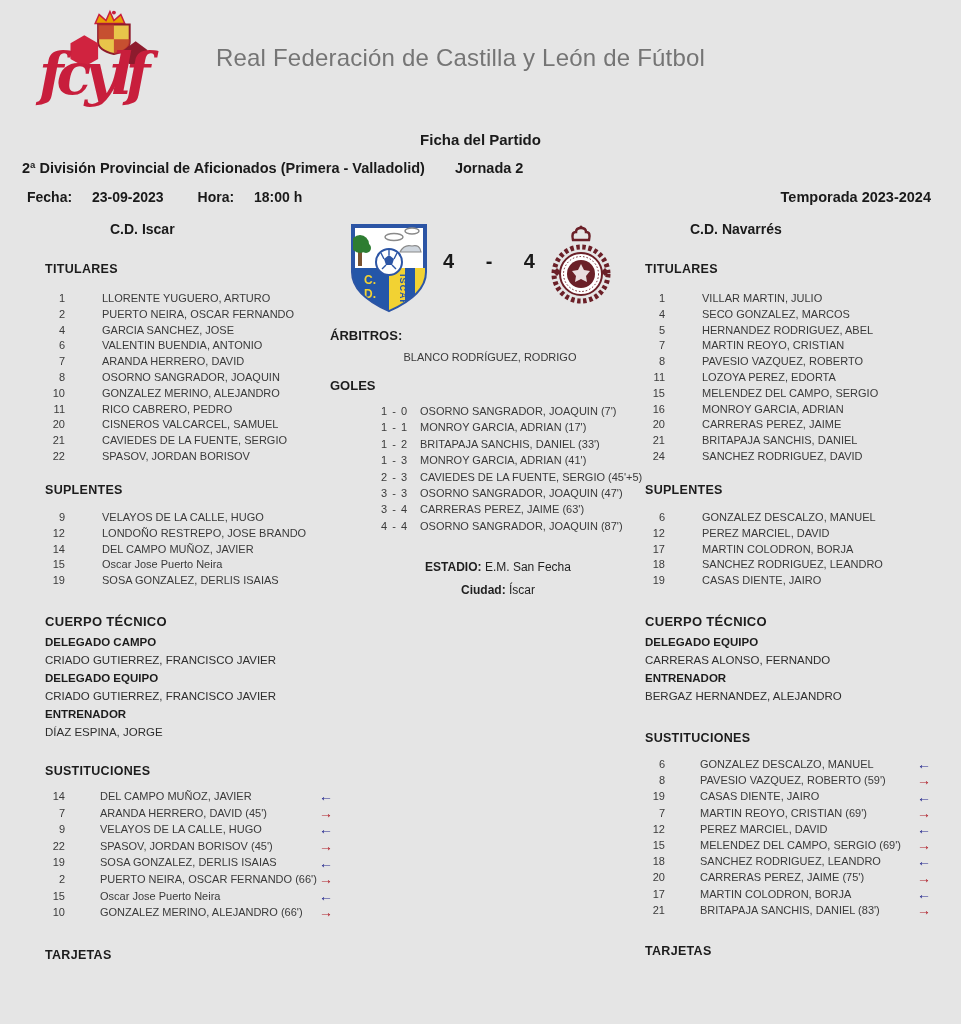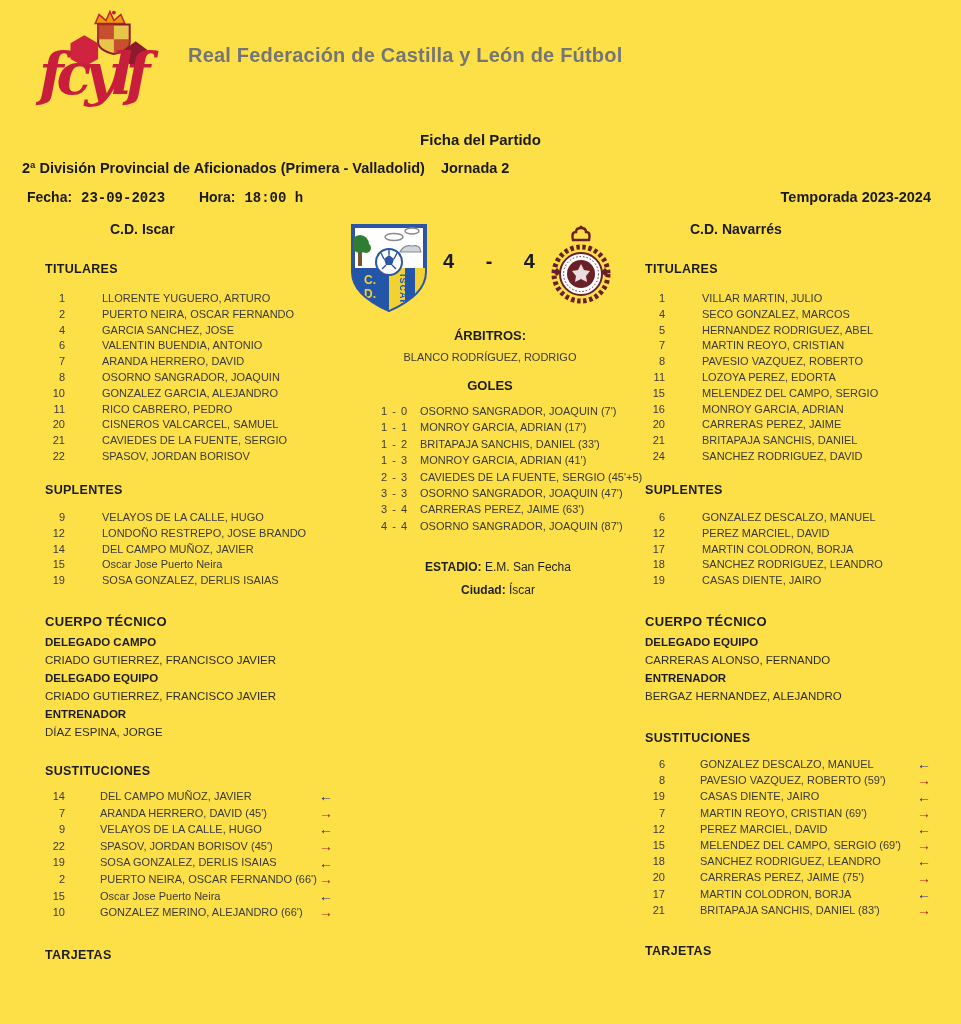--- a/index.html
+++ b/index.html
@@ -1,45 +1,45 @@
 <!DOCTYPE html>
 <html><head>
 <meta charset="utf-8">
 <style>
   html,body{margin:0;padding:0;background:#fff;}
-  .page{position:relative;width:961px;height:1024px;background:#fde047;overflow:hidden;
+  .page{position:relative;width:961px;height:1024px;background:#e5e5e5;overflow:hidden;
         font-family:"Liberation Sans", sans-serif;color:#2b2b2b;}
   
   .fed-logo{position:absolute;left:33px;top:6px;width:148px;height:102px;}
-  .fed-title{position:absolute;left:188px;top:44px;width:545px;
-             font-size:20px;font-weight:bold;color:#757575;letter-spacing:.2px;}
+  .fed-title{position:absolute;left:188px;top:44px;width:545px;text-align:center;
+             font-size:24px;font-weight:normal;color:#757575;letter-spacing:.2px;}
   .ficha-title{position:absolute;left:0;top:131px;width:961px;text-align:center;
                font-size:15px;font-weight:bold;color:#1a1a1a;}
   .comp-line{position:absolute;left:22px;top:160px;font-size:14.5px;font-weight:bold;color:#1a1a1a;}
-  .comp-line .jornada{margin-left:12px;}
+  .comp-line .jornada{margin-left:26px;}
   .date-line{position:absolute;left:27px;top:189px;font-size:14px;font-weight:bold;color:#1a1a1a;}
-  .date-line .v{margin-left:5px;font-family:Liberation Mono, monospace;}
+  .date-line .v{margin-left:16px;}
   .date-line .lbl2{margin-left:30px;}
   .temporada{position:absolute;right:30px;top:189px;font-size:14.5px;font-weight:bold;color:#1a1a1a;}
   .team-name{position:absolute;top:221px;width:180px;font-size:14px;font-weight:bold;color:#1a1a1a;}
   .team-name.home{left:110px;}
   .team-name.away{left:690px;}
   .crest{position:absolute;}
   .crest.home{left:348px;top:222px;width:82px;height:92px;}
   .crest.away{left:546px;top:224px;width:70px;height:90px;}
   .score{position:absolute;left:443px;top:250px;width:92px;display:flex;justify-content:space-between;
          font-size:20px;font-weight:bold;color:#1a1a1a;}
   
   .sec-heading{position:absolute;font-size:12.5px;font-weight:bold;color:#1c1c1c;letter-spacing:.3px;}
   .list{position:absolute;}
   .prow{display:flex;font-size:11px;line-height:15.8px;color:#3a3a3a;}
   .pnum{width:20px;text-align:right;margin-right:15px;flex:none;color:#3a3a3a;}
   .pname{white-space:nowrap;padding-left:22px;}
   
-  .center-heading{position:absolute;width:320px;left:330px;text-align:center;font-size:13px;font-weight:bold;color:#1c1c1c;}
+  .center-heading{position:absolute;width:320px;left:330px;text-align:left;font-size:13px;font-weight:bold;color:#1c1c1c;}
   .ref-name{position:absolute;width:320px;left:330px;text-align:center;font-size:11px;color:#3a3a3a;}
   .grow{display:flex;font-size:11px;line-height:16.4px;color:#3a3a3a;}
   .gscore{width:42px;text-align:right;margin-right:12px;flex:none;letter-spacing:1px;}
   .gname{white-space:nowrap;}
   .venue-line{position:absolute;width:320px;left:330px;text-align:center;font-size:12px;color:#1f1f1f;}
   .venue-line b{font-weight:bold;padding-left:16px;}
   
   .strow{line-height:18px;font-size:11.5px;color:#2e2e2e;}
   .srole{font-weight:bold;color:#1c1c1c;}
   
@@ -198,21 +198,21 @@
       <div class="prow">
         <span class="pnum">7</span>
         <span class="pname">ARANDA HERRERO, DAVID</span>
       </div>
       <div class="prow">
         <span class="pnum">8</span>
         <span class="pname">OSORNO SANGRADOR, JOAQUIN</span>
       </div>
       <div class="prow">
         <span class="pnum">10</span>
-        <span class="pname">GONZALEZ GARCIA, ALEJANDRO</span>
+        <span class="pname">GONZALEZ MERINO, ALEJANDRO</span>
       </div>
       <div class="prow">
         <span class="pnum">11</span>
         <span class="pname">RICO CABRERO, PEDRO</span>
       </div>
       <div class="prow">
         <span class="pnum">20</span>
         <span class="pname">CISNEROS VALCARCEL, SAMUEL</span>
       </div>
       <div class="prow">

